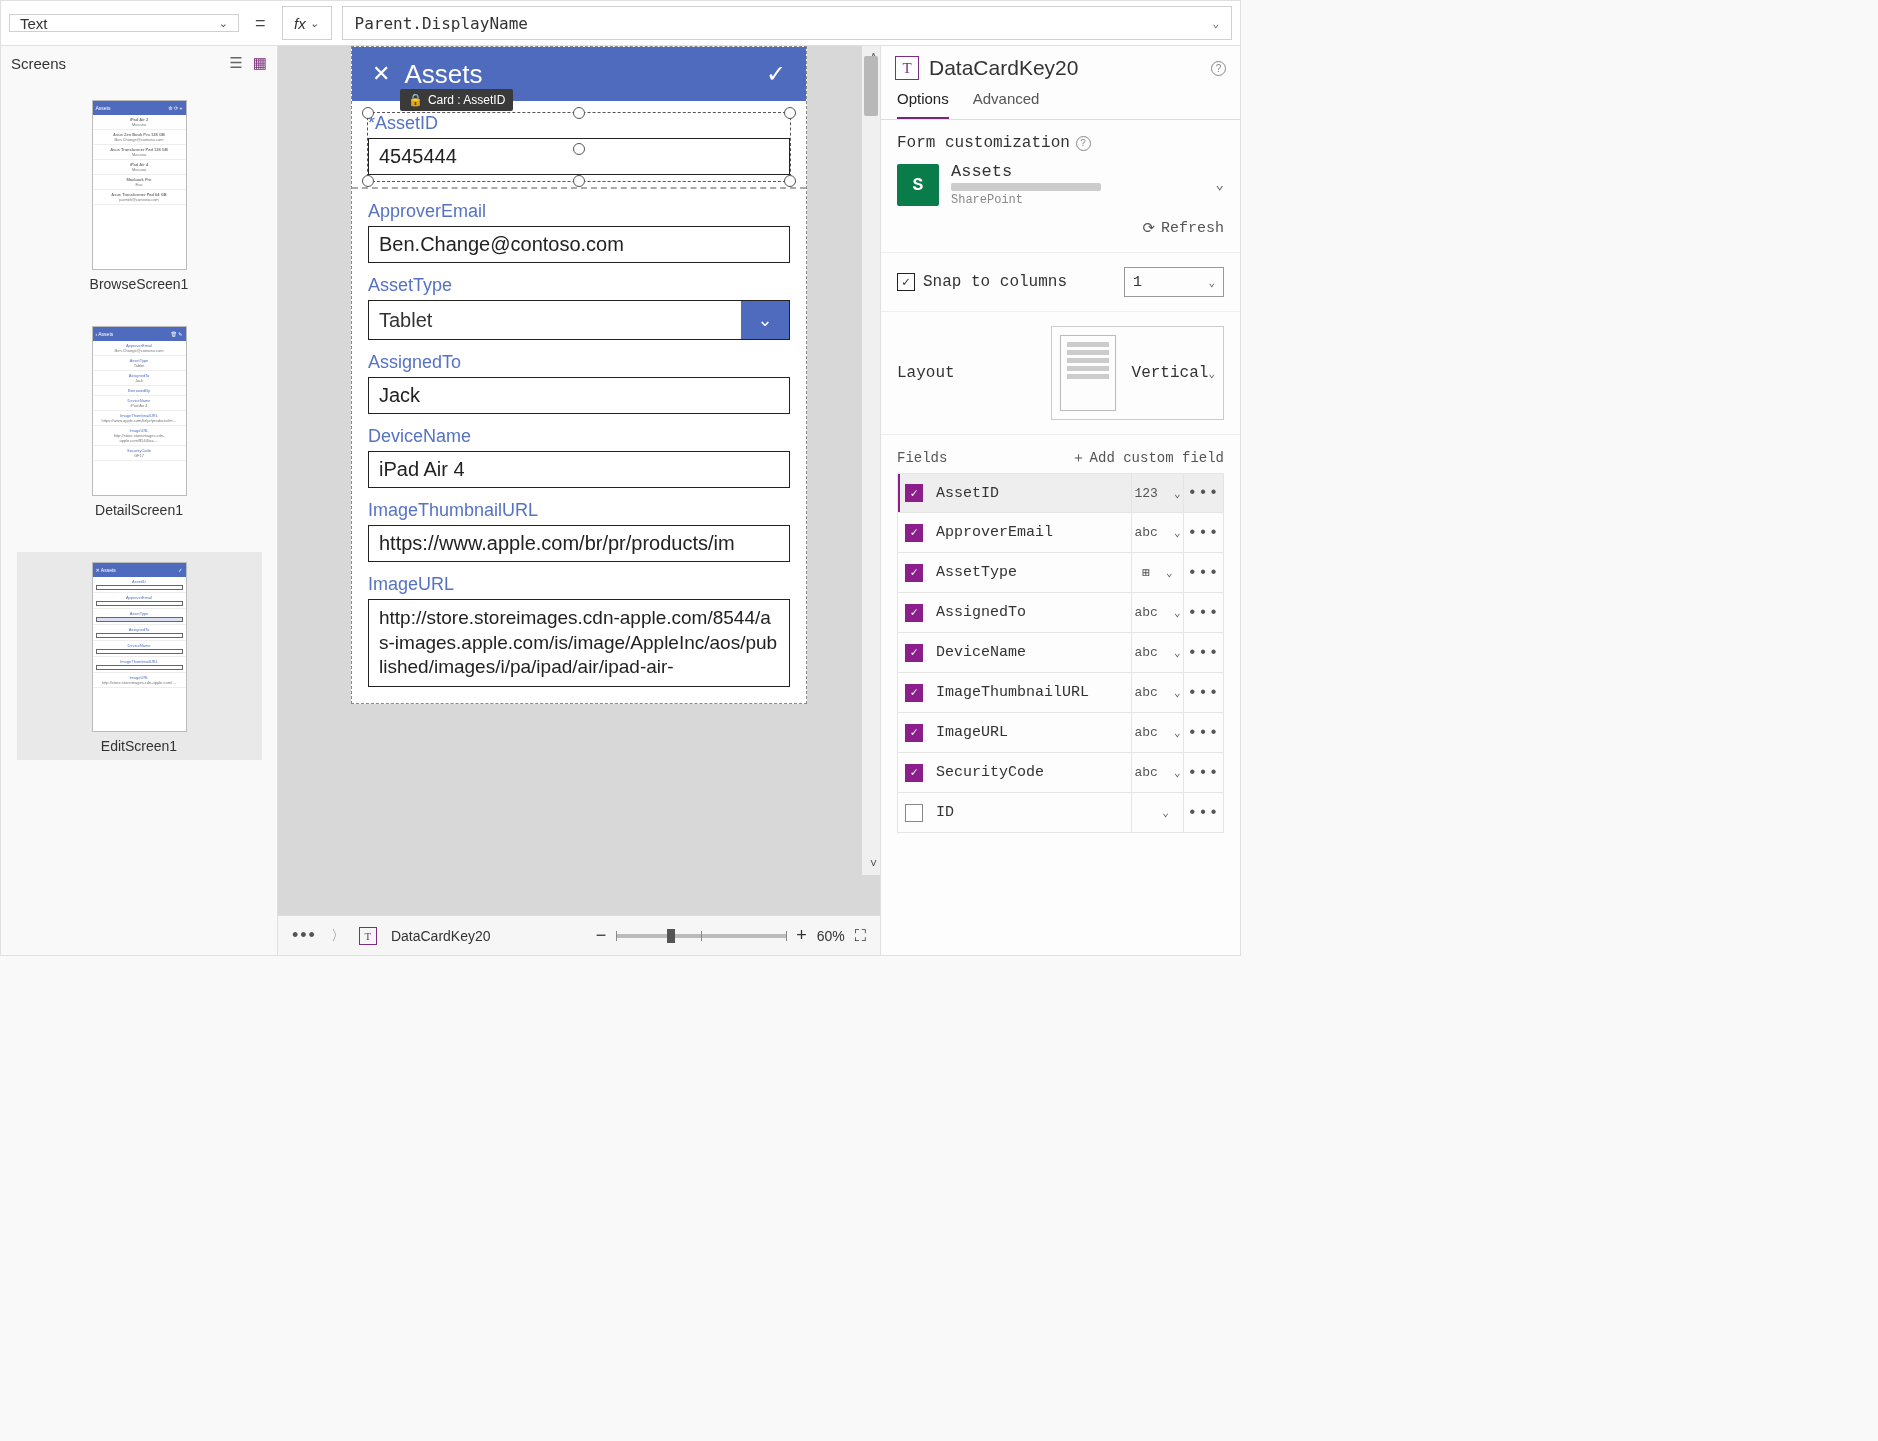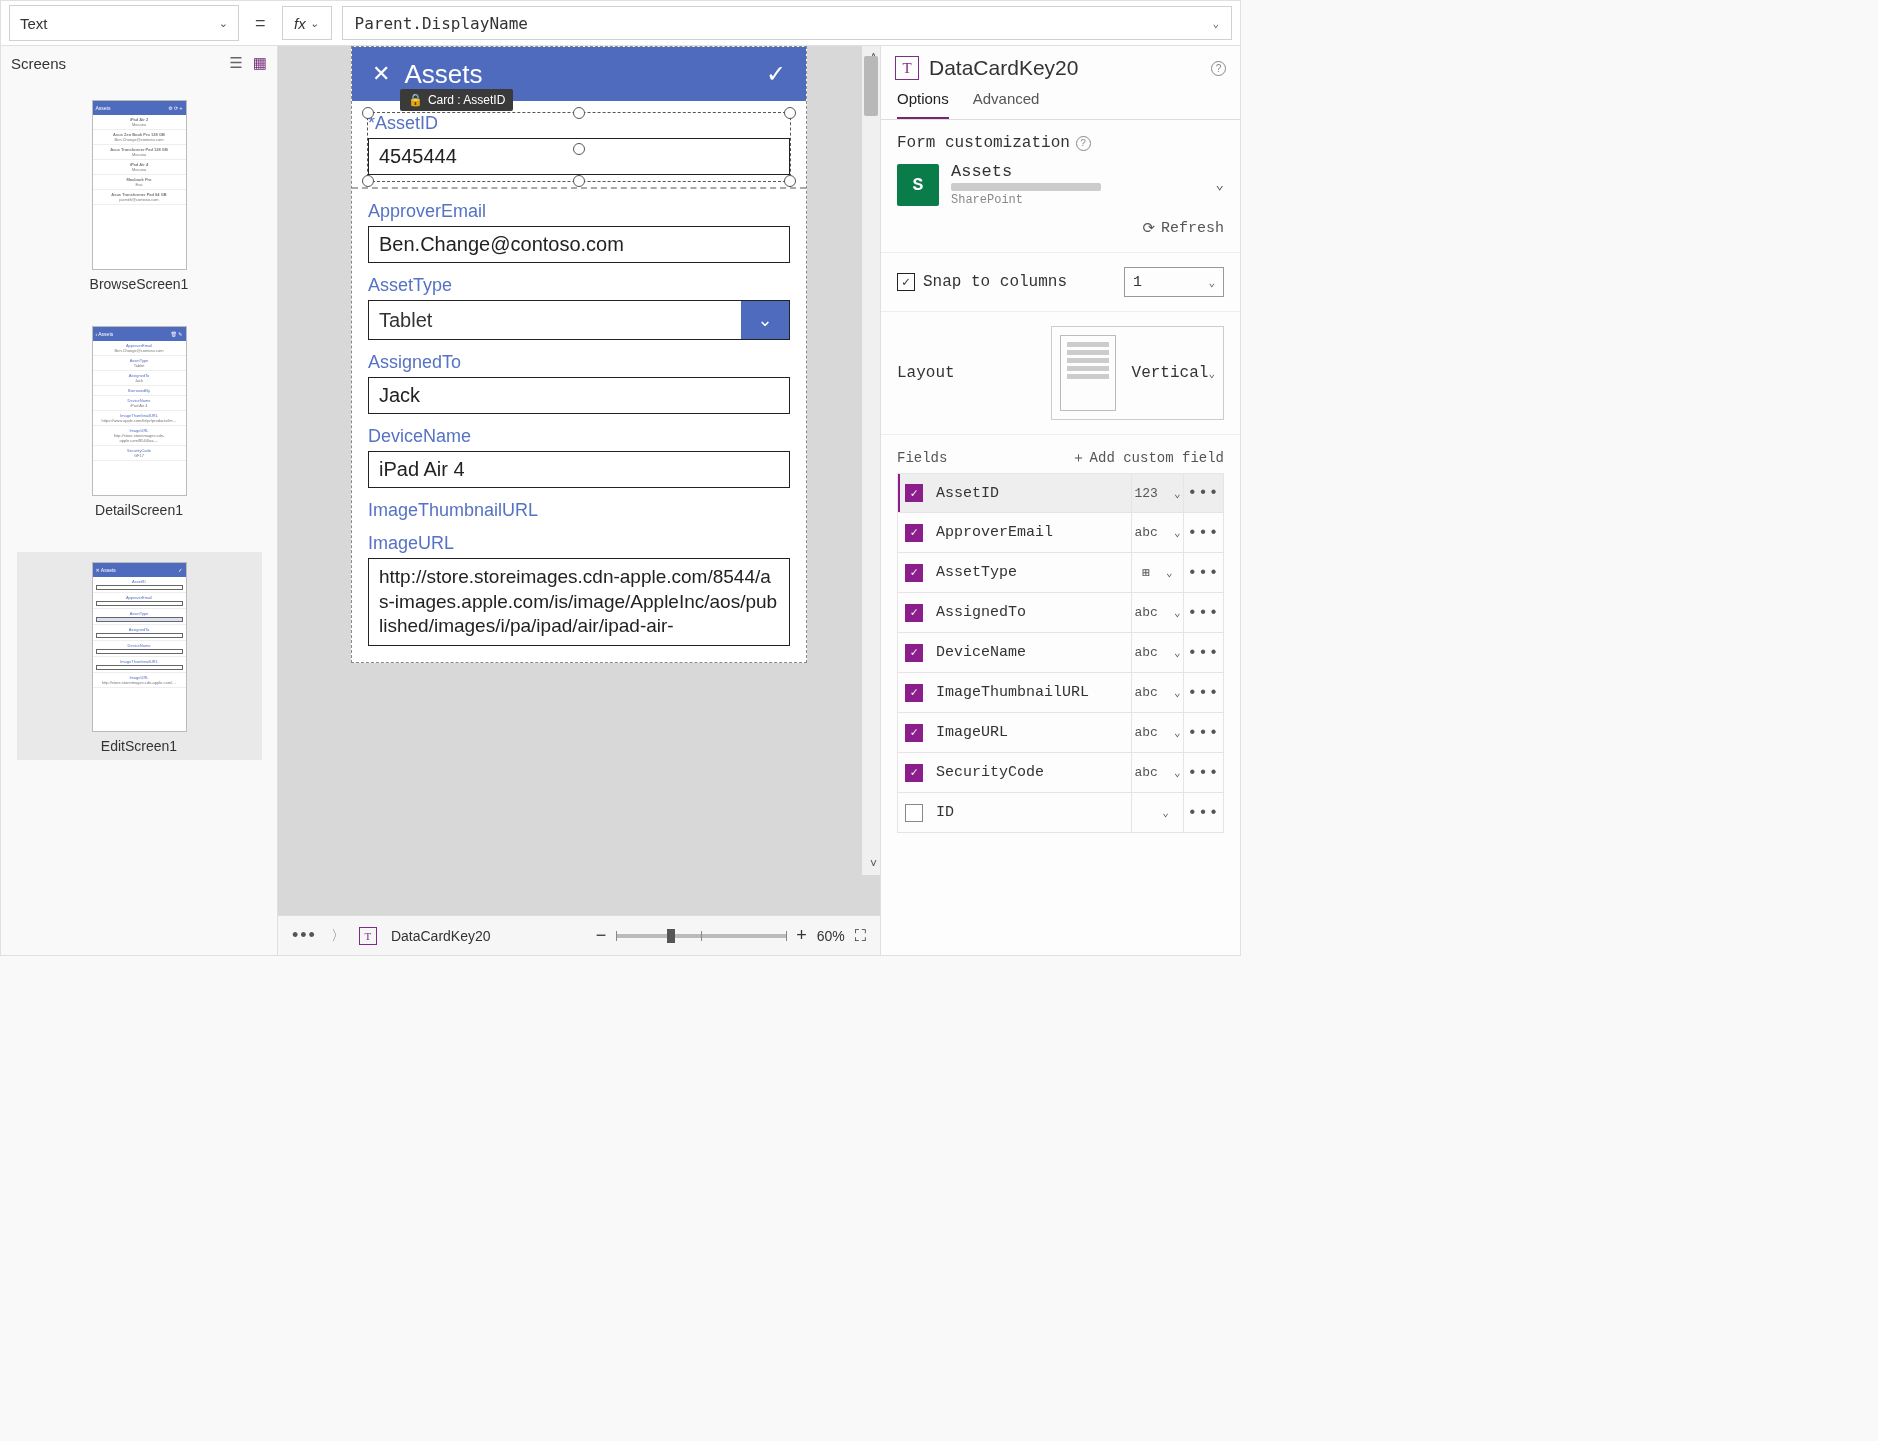--- a/index.html
+++ b/index.html
@@ -19,21 +19,21 @@
     display: flex;
     align-items: center;
     height: 45px;
     padding: 6px 8px;
     gap: 10px;
     background: #fff;
     border-bottom: 1px solid #e0e0e0;
   }
   .prop-select {
     width: 230px;
-    height: 36px;
+    height: 18px;
     border: 1px solid #d0d0d0;
     display: flex;
     align-items: center;
     justify-content: space-between;
     padding: 0 10px;
     font-size: 15px;
     background: #fff;
   }
   .chev { font-size: 11px; color: #555; }
   .eq { font-size: 18px; color: #444; padding: 0 6px; }
@@ -365,20 +365,21 @@
             <input class="input" value="Jack" style="">
           </div>
 
           <div class="field">
             <span class="field-label">DeviceName</span>
             <input class="input" value="iPad Air 4" style="">
           </div>
 
           <div class="field">
             <span class="field-label">ImageThumbnailURL</span>
+            <input class="input" value="https://www.apple.com/br/pr/products/im" style="">
           </div>
 
           <div class="field" style="margin-bottom:0;">
             <span class="field-label">ImageURL</span>
             <div class="textarea">http://store.storeimages.cdn-apple.com/8544/as-images.apple.com/is/image/AppleInc/aos/published/images/i/pa/ipad/air/ipad-air-</div>
           </div>
         </div>
       </div>
 
       <div class="scroll-gutter">

